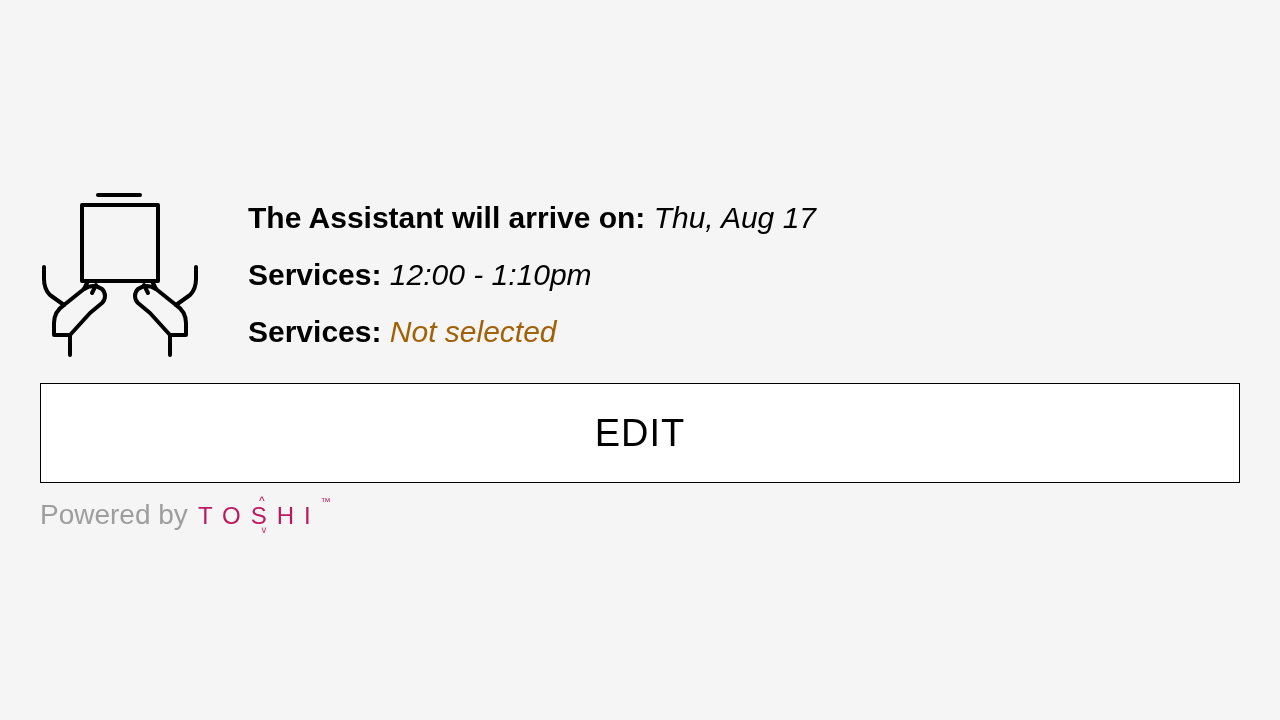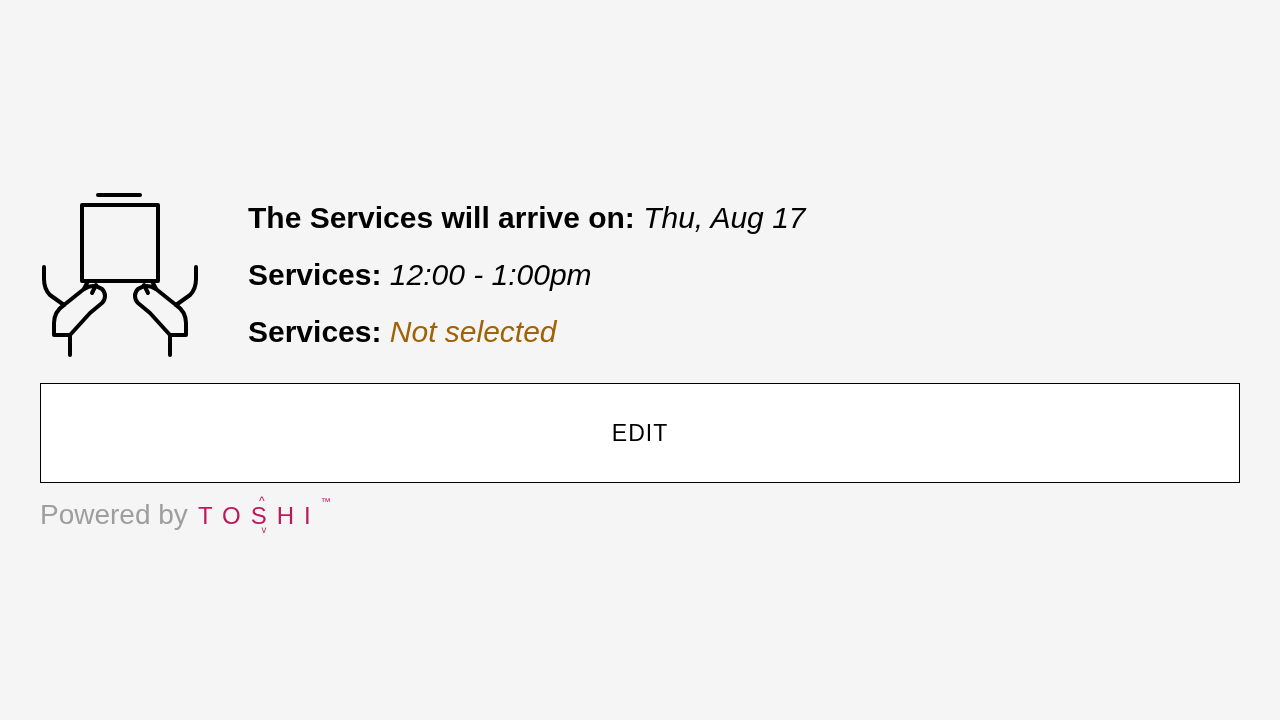--- a/index.html
+++ b/index.html
@@ -48,21 +48,21 @@
     .placeholder {
       font-style: italic;
       color: #a16207;
       font-weight: 400;
     }
     .edit-button {
       width: 100%;
       height: 100px;
       background: #fff;
       border: 1px solid #000;
-      font-size: 23px;
+      font-size: 38px;
       font-weight: 500;
       letter-spacing: 1px;
       cursor: pointer;
       color: #000;
     }
     .powered-by {
       display: flex;
       align-items: baseline;
       margin-top: 16px;
       gap: 10px;
@@ -121,24 +121,24 @@
         <path d="M 136 116 L 150 106 C 154 102 156 96 156 90 L 156 78"></path>
 
         <path d="M 116 100 L 112 92"></path>
         <path d="M 108 104 L 104 96"></path>
       </g>
     </svg>
   </div>
 
   <div class="details">
     <div class="detail-line">
-      <span class="label">The Services will arrive on: </span><span class="value">Thu, Aug 17</span>
+      <span class="label">The Assistant will arrive on: </span><span class="value">Thu, Aug 17</span>
     </div>
     <div class="detail-line">
-      <span class="label">Services: </span><span class="value">12:00 - 1:00pm</span>
+      <span class="label">Services: </span><span class="value">12:00 - 1:10pm</span>
     </div>
     <div class="detail-line">
       <span class="label">Services: </span><span class="placeholder">Not selected</span>
     </div>
   </div>
 </div>
 
 <button class="edit-button">EDIT</button>
 
 <div class="powered-by">

